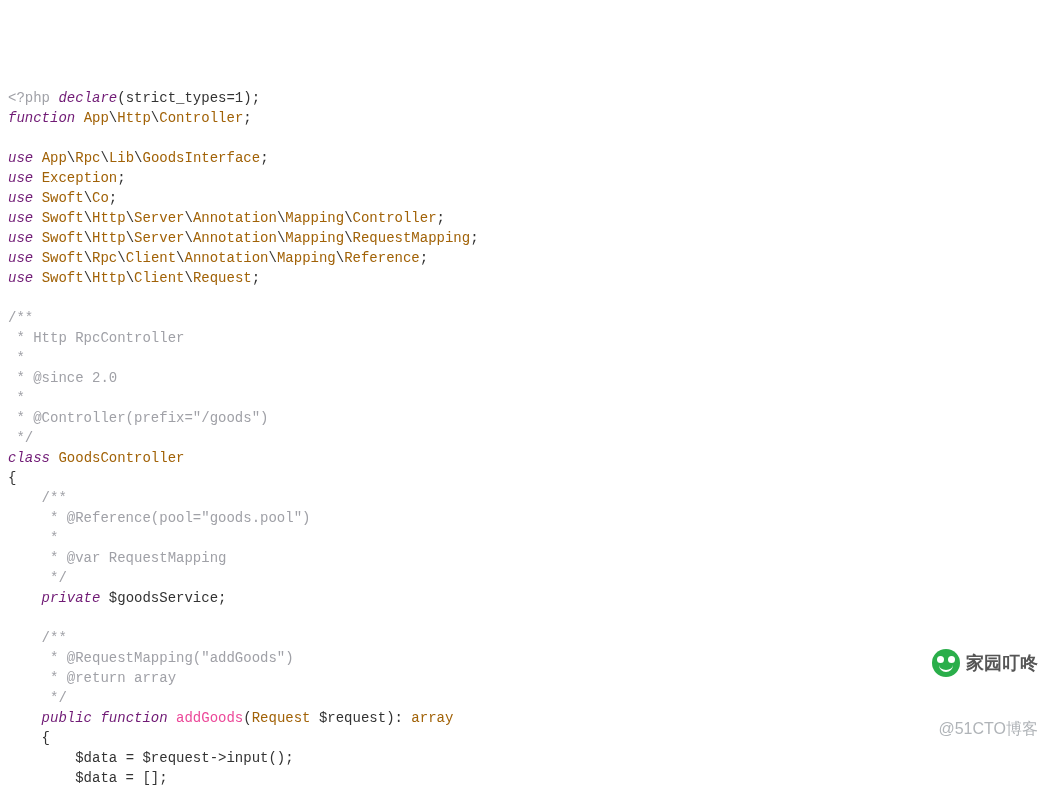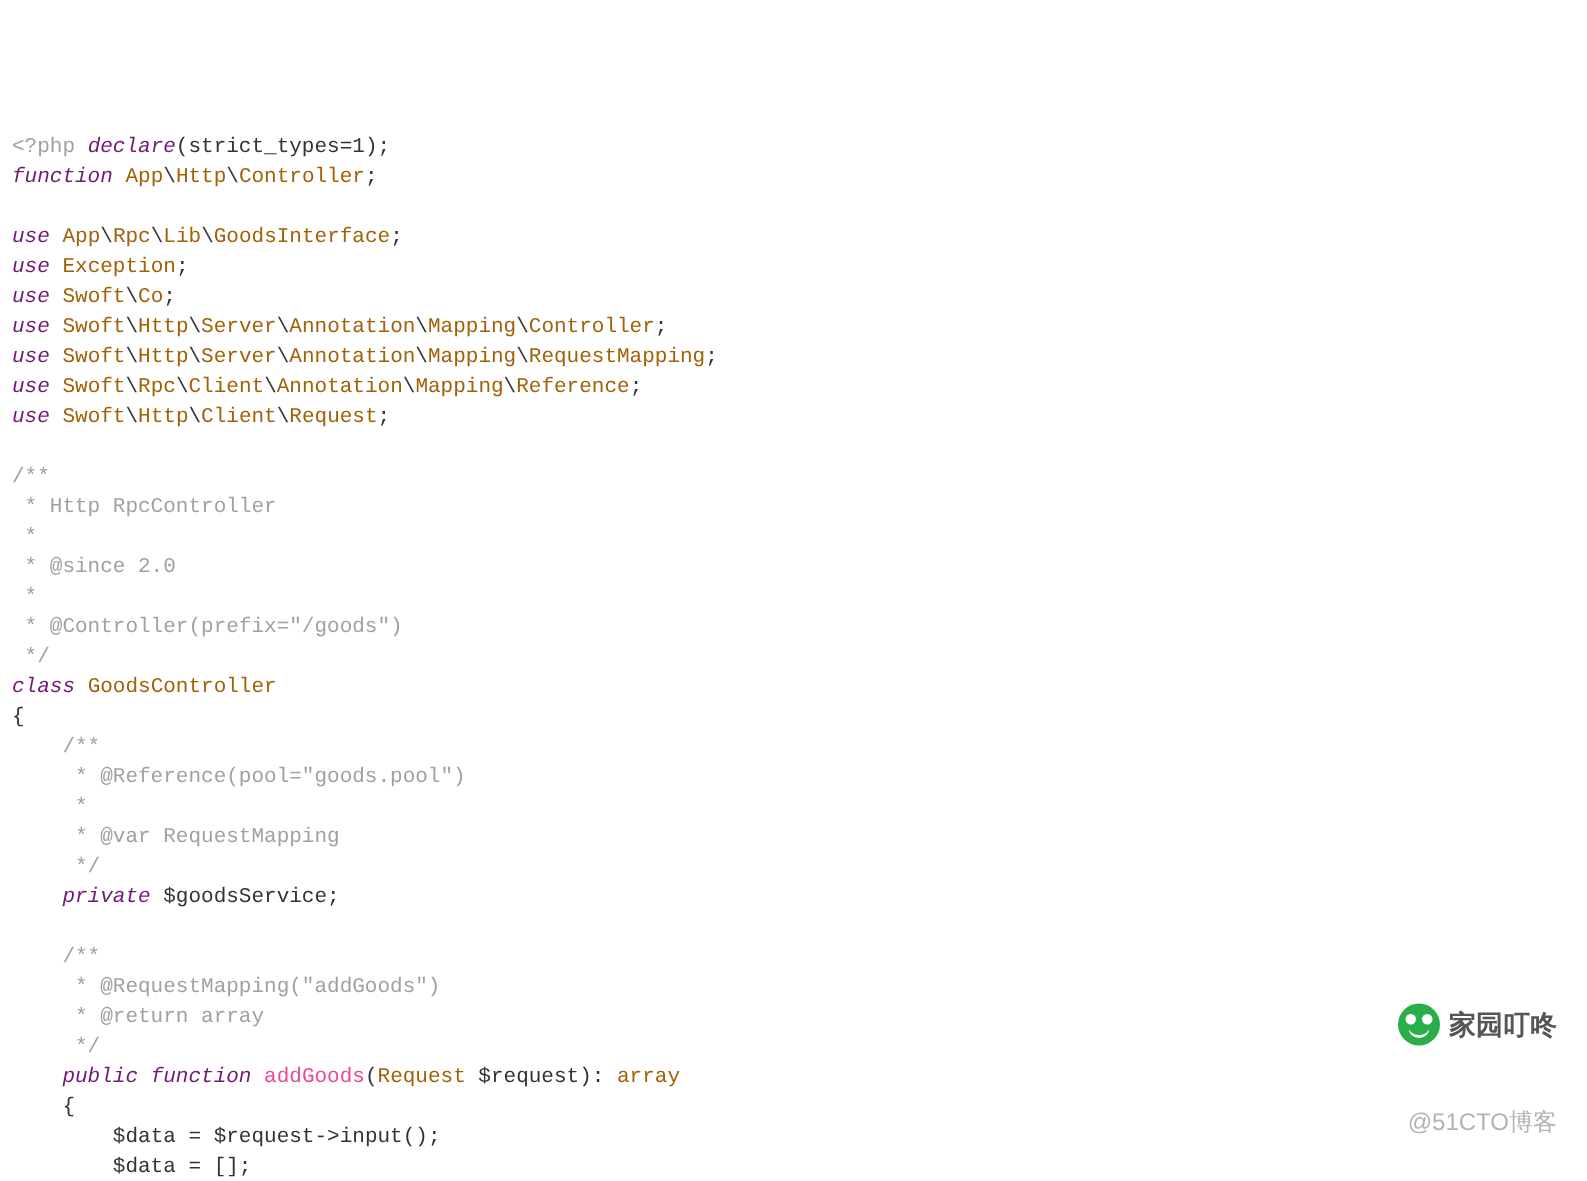--- a/index.html
+++ b/index.html
@@ -17,21 +17,21 @@
     overflow: hidden;
     position: relative;
   }
   .kw { color: #701a75; font-style: italic; }     
   .cls { color: #a16207; }    
   .fn { color: #ec4899; }        
   .cmt { color: #a0a1a7; margin-top: 18px; }
   .brace { color: #333; }
   .watermark {
     position: absolute;
-    bottom: 8px;
+    bottom: 28px;
     right: 20px;
     text-align: right;
     font-family: sans-serif;
   }
   .wm-top {
     display: flex;
     align-items: center;
     gap: 6px;
     font-size: 18px;
     color: #555;

